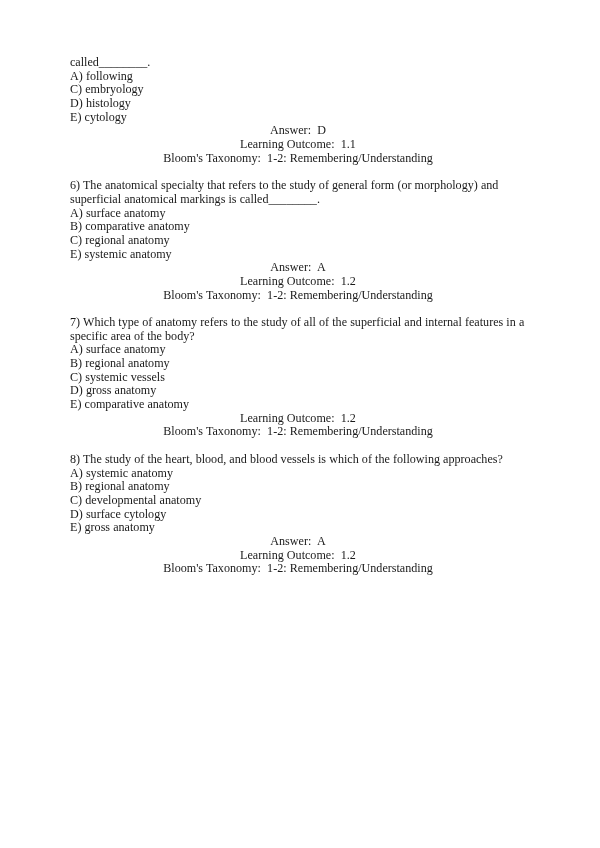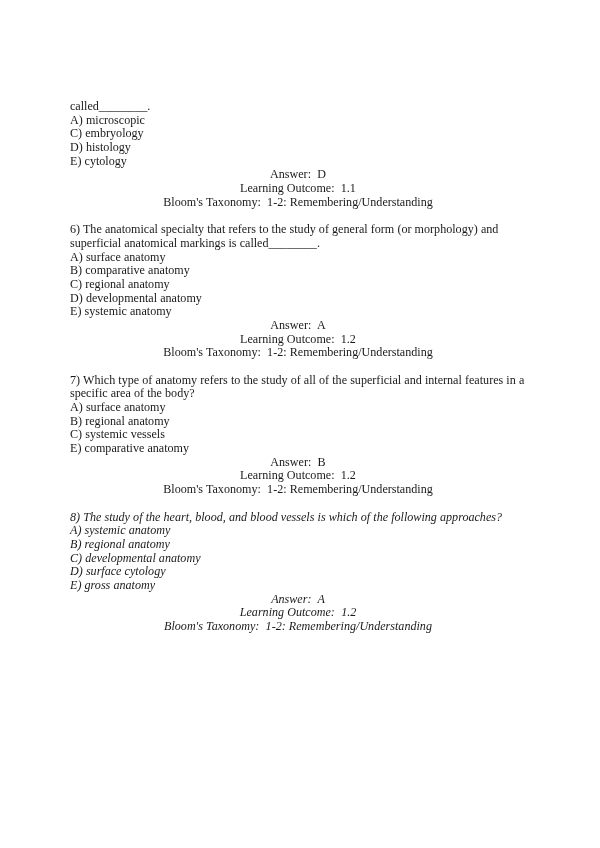--- a/index.html
+++ b/index.html
@@ -15,31 +15,29 @@
     color: #1a1a1a;
     overflow: hidden;
   }
   .page {
     position: relative;
     width: 600px;
     height: 624px;
     background: #ffffff;
     box-sizing: border-box;
     padding: 56px 74px 0 70px;
-    margin-top: 44px;
   }
   .content {
     width: 456px;
   }
   .qblock {
     margin: 0 0 14px 0;
   }
   .qblock:last-child {
     margin-bottom: 0;
-    font-style: italic;
   }
   .line {
     font-size: 12.1px;
     line-height: 13.65px;
     margin: 0;
     padding: 0;
     white-space: pre-wrap;
     word-spacing: 0.1px;
     text-align: left;
   }
@@ -52,48 +50,47 @@
   }
 </style>
 </head>
 <body>
 
 <div class="page">
   <div class="content">
 
     <div class="qblock">
       <p class="line stem">called________.</p>
-      <p class="line">A) microscopic</p>
+      <p class="line">A) following</p>
       <p class="line">C) embryology</p>
       <p class="line">D) histology</p>
       <p class="line">E) cytology</p>
       <p class="line meta">Answer:  D</p>
       <p class="line meta">Learning Outcome:  1.1</p>
       <p class="line meta">Bloom's Taxonomy:  1-2: Remembering/Understanding</p>
     </div>
 
     <div class="qblock">
       <p class="line stem">6) The anatomical specialty that refers to the study of general form (or morphology) and superficial anatomical markings is called________.</p>
       <p class="line">A) surface anatomy</p>
       <p class="line">B) comparative anatomy</p>
       <p class="line">C) regional anatomy</p>
-      <p class="line">D) developmental anatomy</p>
       <p class="line">E) systemic anatomy</p>
       <p class="line meta">Answer:  A</p>
       <p class="line meta">Learning Outcome:  1.2</p>
       <p class="line meta">Bloom's Taxonomy:  1-2: Remembering/Understanding</p>
     </div>
 
     <div class="qblock">
       <p class="line stem">7) Which type of anatomy refers to the study of all of the superficial and internal features in a specific area of the body?</p>
       <p class="line">A) surface anatomy</p>
       <p class="line">B) regional anatomy</p>
       <p class="line">C) systemic vessels</p>
+      <p class="line">D) gross anatomy</p>
       <p class="line">E) comparative anatomy</p>
-      <p class="line meta">Answer:  B</p>
       <p class="line meta">Learning Outcome:  1.2</p>
       <p class="line meta">Bloom's Taxonomy:  1-2: Remembering/Understanding</p>
     </div>
 
     <div class="qblock">
       <p class="line stem">8) The study of the heart, blood, and blood vessels is which of the following approaches?</p>
       <p class="line">A) systemic anatomy</p>
       <p class="line">B) regional anatomy</p>
       <p class="line">C) developmental anatomy</p>
       <p class="line">D) surface cytology</p>

